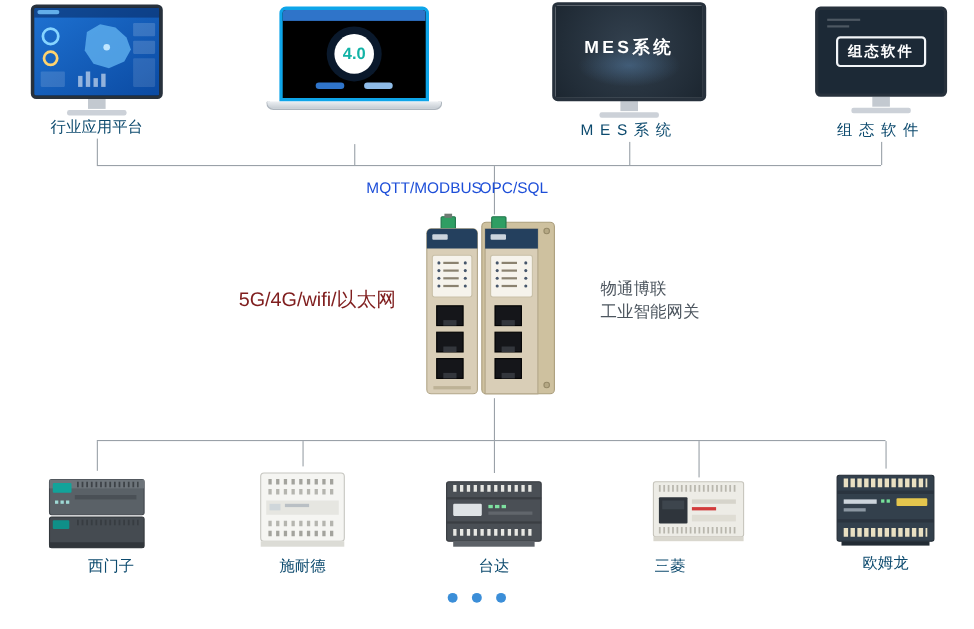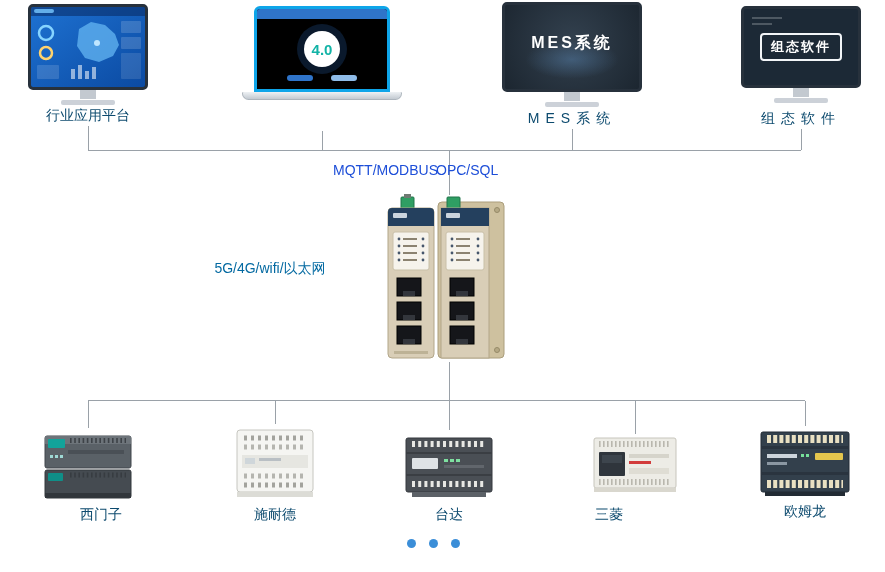--- a/index.html
+++ b/index.html
@@ -23,21 +23,21 @@
 
   
   .laptop{position:absolute;display:flex;flex-direction:column;align-items:center}
   .lap-screen{width:136px;height:86px;border:3px solid #0ea5e9;border-radius:6px 6px 0 0;background:#000000;box-sizing:border-box;position:relative;overflow:hidden}
   .lap-base{width:160px;height:8px;background:linear-gradient(#eef1f4,#c3cad1);border:1px solid #adb5bd;border-top:none;border-radius:2px 2px 9px 9px;box-sizing:border-box}
   .lap-header{position:absolute;top:0;left:0;right:0;height:10px;background:#2f74c9}
   .lap-circle{position:absolute;left:50%;top:40px;width:36px;height:36px;border-radius:50%;background:#ffffff;box-shadow:0 0 0 7px rgba(47,116,201,.22);transform:translate(-50%,-50%)}
   .lap-badge{position:absolute;left:50%;top:40px;transform:translate(-50%,-50%);color:#12b3a6;font-weight:bold;font-size:15px}
   .lap-btn{position:absolute;bottom:8px;width:26px;height:6px;border-radius:3px;background:#2f74c9}
 
-  .gw-net-label{position:absolute;color:#0369a1;font-size:14px;text-align:center;white-space:nowrap}
+  .gw-net-label{position:absolute;color:#7f1d1d;font-size:18px;text-align:right;white-space:nowrap}
   .gw-name{position:absolute;color:#4d565f;font-size:15px;line-height:21px;white-space:nowrap}
 
   .plc{position:absolute}
   .carousel{position:absolute;display:flex;gap:13px}
   .dot{width:9px;height:9px;border-radius:50%;background:#3b8ed8;cursor:pointer}
 </style>
 </head>
 <body>
 
 <div class="scene">
@@ -175,20 +175,24 @@
     </g>
     <rect x="72" y="84" width="24" height="18" fill="#15161a" stroke="#000000"></rect>
     <rect x="78" y="97" width="12" height="5" fill="#33363c"></rect>
     <rect x="72" y="108" width="24" height="18" fill="#15161a" stroke="#000000"></rect>
     <rect x="78" y="121" width="12" height="5" fill="#33363c"></rect>
     <rect x="72" y="132" width="24" height="18" fill="#15161a" stroke="#000000"></rect>
     <rect x="78" y="145" width="12" height="5" fill="#33363c"></rect>
   </svg>
 
   <div class="gw-net-label" style="left:180px;top:260px;width:180px">5G/4G/wifi/以太网</div>
+  <div class="gw-name" style="left:546px;top:252px">
+    <div>物通博联</div>
+    <div>工业智能网关</div>
+  </div>
 
   <div class="line" style="left:449px;top:362px;width:1px;height:38px"></div>
   <div class="line" style="left:88px;top:400px;width:717px;height:1px"></div>
   <div class="line" style="left:88px;top:401px;width:1px;height:27px"></div>
   <div class="line" style="left:275px;top:401px;width:1px;height:23px"></div>
   <div class="line" style="left:449px;top:401px;width:1px;height:29px"></div>
   <div class="line" style="left:635px;top:401px;width:1px;height:33px"></div>
   <div class="line" style="left:805px;top:401px;width:1px;height:25px"></div>
 
   <svg class="plc" style="left:42px;top:432px" width="92" height="72" viewBox="0 0 92 72">

